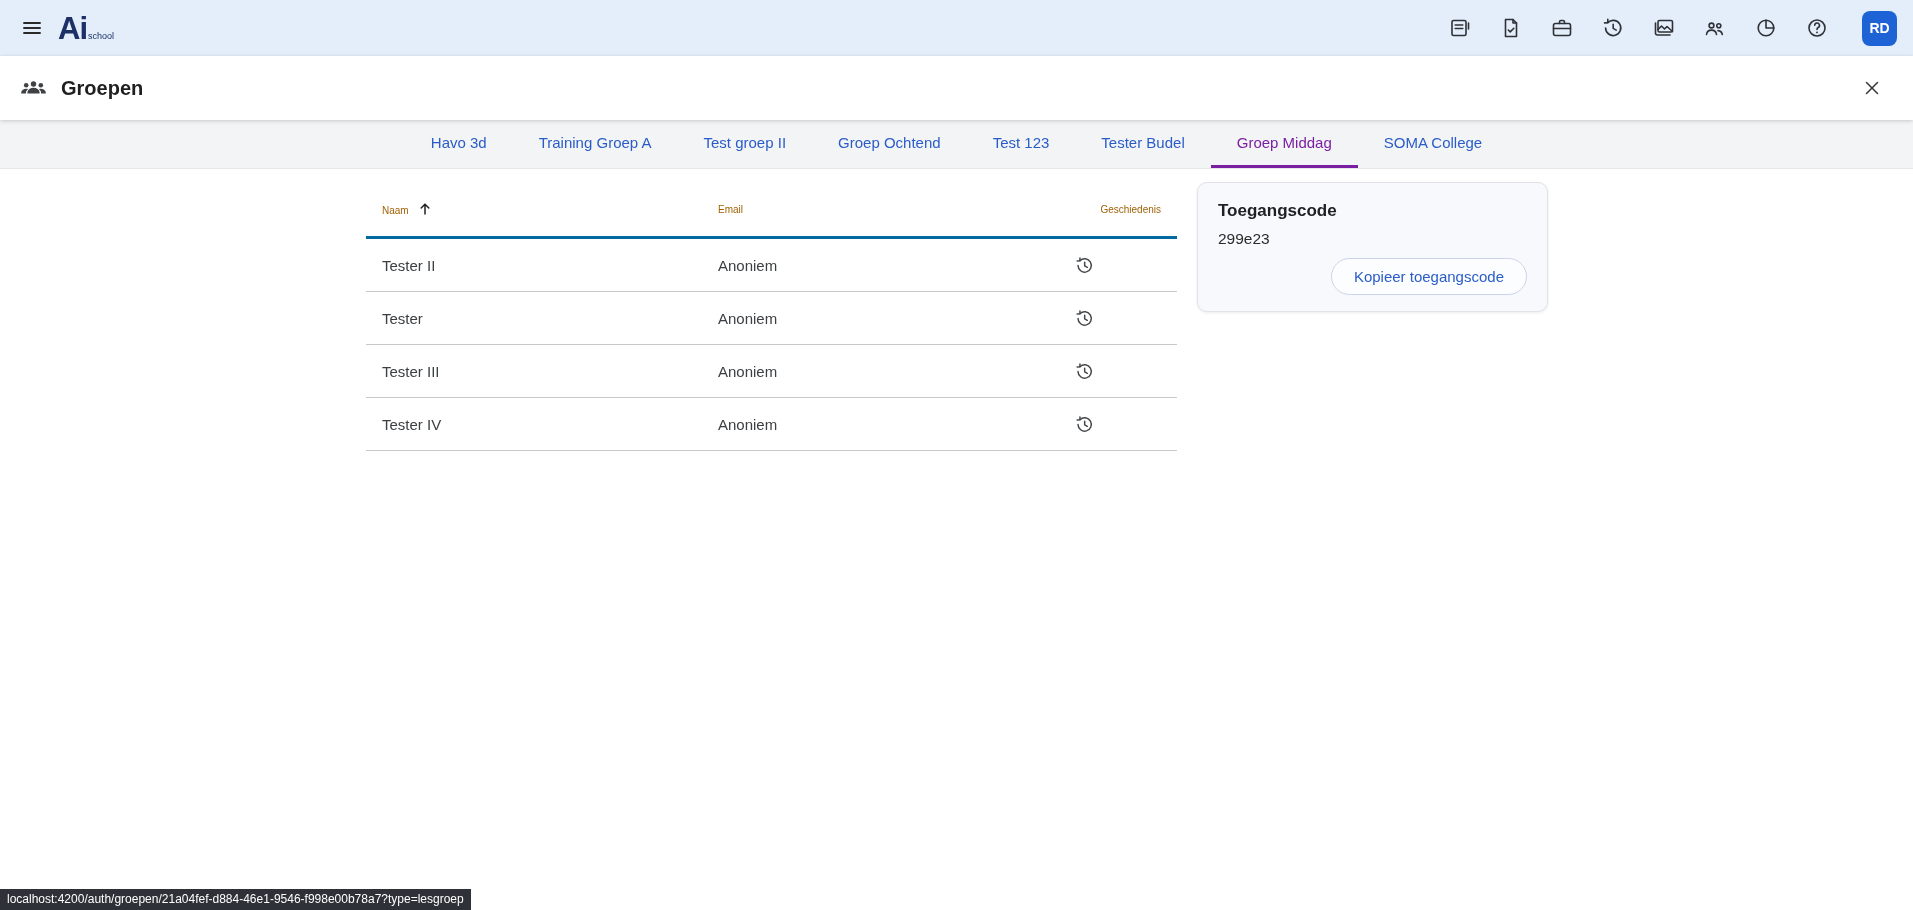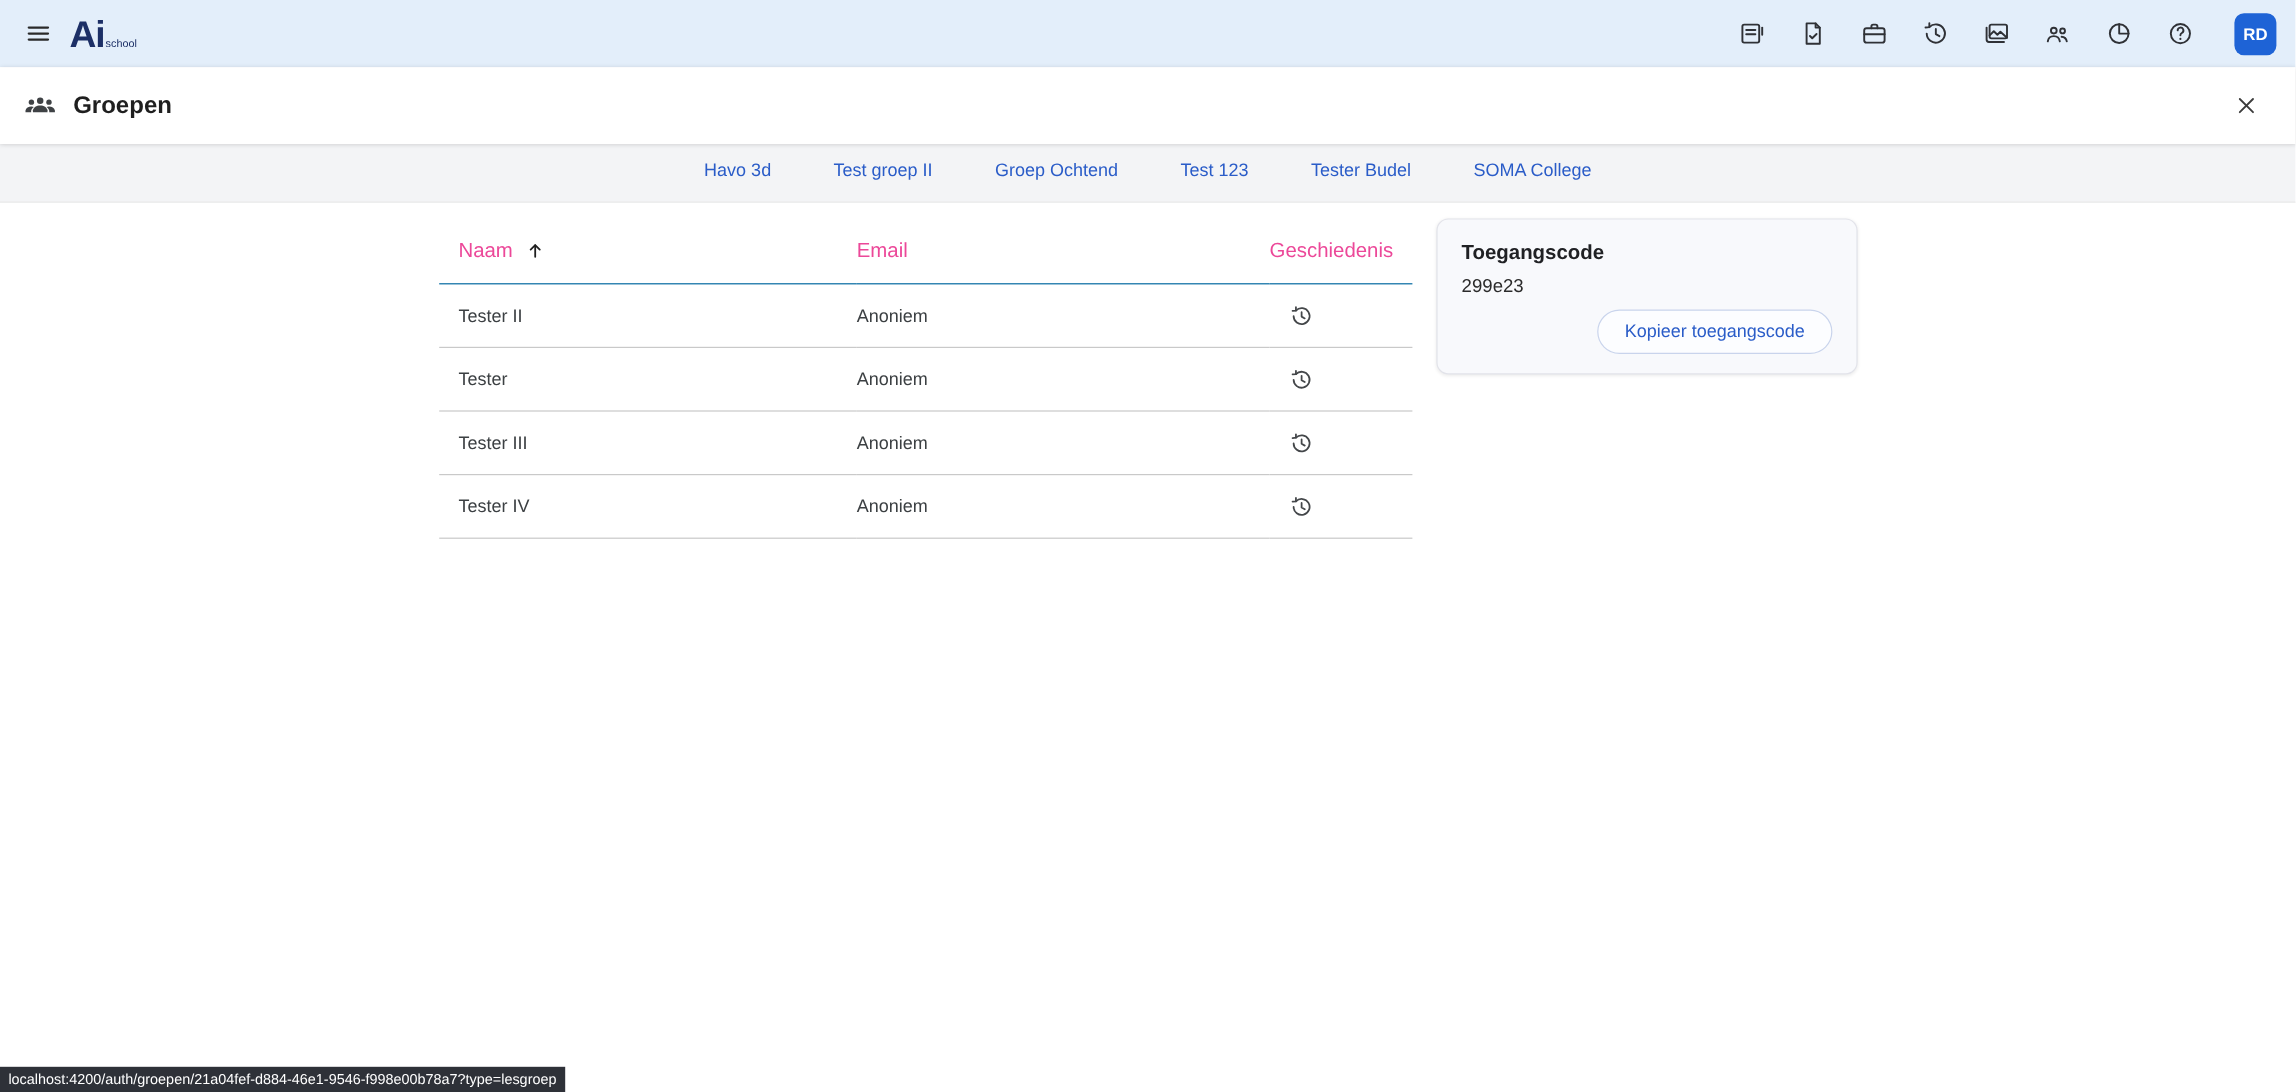--- a/index.html
+++ b/index.html
@@ -46,22 +46,22 @@
   .tab{
     background:none;border:none;border-bottom:3px solid transparent;
     padding:0 26px;font-size:15px;font-weight:500;color:#2a5cc8;cursor:pointer;
   }
   .tab.active{color:#7b1fa2;border-bottom-color:#7b1fa2;}
   
   .main{position:relative;height:741px;background:#fff;}
   .table-wrap{position:absolute;left:366px;top:13px;width:811px;}
   table{width:100%;border-collapse:collapse;font-size:15px;color:#3c4043;}
   thead th{
-    height:54px;font-weight:400;color:#ec4899;text-align:left;
-    border-bottom:1px solid #0369a1;padding:0;font-size:17px;cursor:pointer;
+    height:54px;font-weight:400;color:#a16207;text-align:left;
+    border-bottom:3px solid #0369a1;padding:0;font-size:10px;cursor:pointer;
   }
   th.col-naam{width:336px;padding-left:16px;}
   th.col-email{width:348px;}
   th.col-gesch{text-align:right;padding-right:16px;cursor:default;margin-left:44px;}
   .sort-icon{display:inline-block;vertical-align:-3px;margin-left:6px;}
   tbody td{height:52px;border-bottom:1px solid #c9c9c9;padding:0;}
   tbody td:first-child{padding-left:16px;}
   td.gesch-cell{text-align:right;padding-right:78px;}
   .history-btn{background:none;border:none;padding:4px;cursor:pointer;border-radius:50%;}
   .history-btn svg{display:block;}
@@ -176,24 +176,26 @@
   <button class="iconbtn close-btn">
     <svg width="22" height="22" viewBox="0 0 24 24" fill="none" stroke="#3c3c3c" stroke-width="1.7" stroke-linecap="round">
       <line x1="6" y1="6" x2="18" y2="18"></line>
         <line x1="18" y1="6" x2="6" y2="18"></line>
     </svg>
   </button>
 </div>
 
 <nav class="tabs">
   <button class="tab">Havo 3d</button>
+  <button class="tab">Training Groep A</button>
   <button class="tab">Test groep II</button>
   <button class="tab">Groep Ochtend</button>
   <button class="tab">Test 123</button>
   <button class="tab">Tester Budel</button>
+  <button class="tab active">Groep Middag</button>
   <button class="tab">SOMA College</button>
 </nav>
 
 <main class="main">
 
   <div class="table-wrap">
     <table>
       <thead>
         <tr>
           <th class="col-naam">

